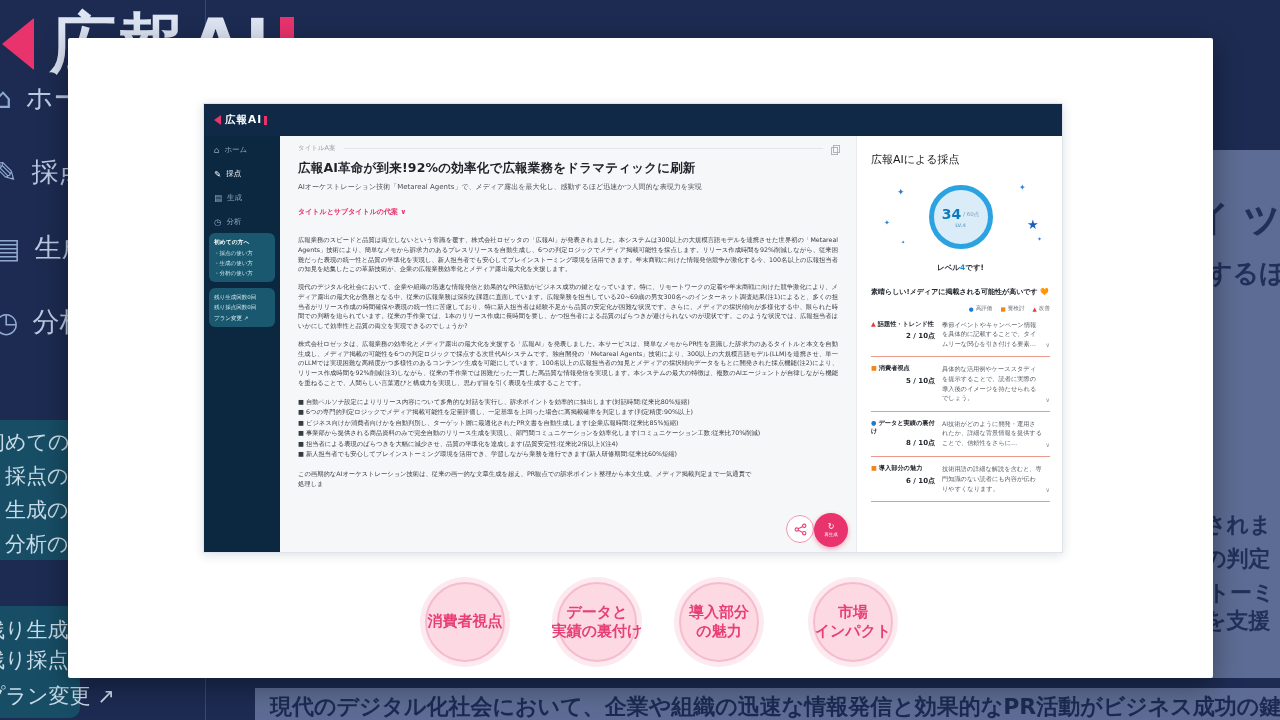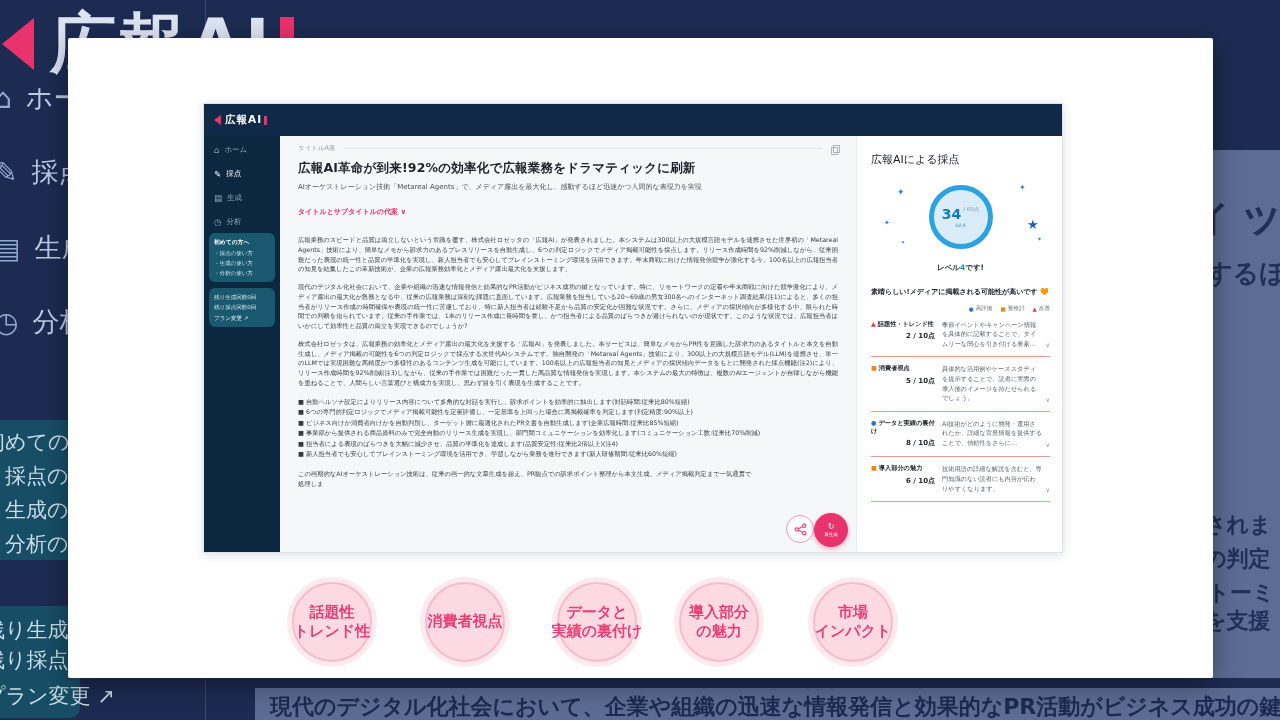--- a/index.html
+++ b/index.html
@@ -68,21 +68,21 @@
   .closing { margin-top:9px; font-size:6.3px; color:#363b42; line-height:1.55; width:84%; }
   .fab-outline { position:absolute; right:42px; bottom:11px; width:28px; height:28px; border-radius:50%; background:#fff; border:1.5px solid #f294b4; display:flex; align-items:center; justify-content:center; cursor:pointer; }
   .fab-fill { position:absolute; right:8px; bottom:7px; width:34px; height:34px; border-radius:50%; background:#e8336d; color:#fff; display:flex; flex-direction:column; align-items:center; justify-content:center; cursor:pointer; box-shadow:0 2px 5px rgba(232,51,109,.4); }
   .fab-fill .rot { font-size:8px; line-height:1; }
   .fab-fill .lbl { font-size:4.5px; margin-top:1px; }
 
   .app-score { position:absolute; left:652px; top:32px; width:208px; height:418px; background:#ffffff; border-left:1px solid #e7eaef; padding:16px 14px 0 14px; overflow:hidden; }
   .score-title { font-size:11px; font-weight:normal; color:#15181d; }
   .score-wrap { position:relative; height:112px; margin-top:8px; }
   .score-circle { position:absolute; left:50%; top:10px; transform:translateX(-50%); width:64px; height:64px; border-radius:50%; border:5px solid #2aa3e0; background:#d9ecf8; display:flex; flex-direction:column; align-items:center; justify-content:center; }
-  .score-num-row { display:flex; align-items:flex-start; }
+  .score-num-row { display:flex; align-items:center; }
   .score-num { font-size:14px; font-weight:bold; color:#0d7ac0; }
   .score-max { font-size:5.5px; color:#7f9db5; margin-left:2px; }
   .score-lv { font-size:4.8px; color:#7fb0d2; margin-top:1px; font-weight:bold; }
   .sparkle { position:absolute; color:#2b7fd4; }
   .sp1 { left:26px; top:12px; font-size:9px; }
   .sp2 { left:13px; top:44px; font-size:7px; }
   .sp3 { left:30px; top:64px; font-size:5px; }
   .sp4 { left:148px; top:8px; font-size:8px; }
   .sp5 { left:156px; top:42px; font-size:13px; color:#1b5fc1; }
   .sp6 { left:166px; top:60px; font-size:6px; }
@@ -320,24 +320,20 @@
         </div>
 
         <div class="crit-item" style="border-bottom:none;">
           
           
         </div>
       </div>
     </div>
 
     <div class="circles">
-      <div class="circle c0">
-        <span>話題性</span>
-          <span>トレンド性</span>
-      </div>
       <div class="circle c1">
         <span>消費者視点</span>
           <span></span>
       </div>
       <div class="circle c2">
         <span>データと</span>
           <span>実績の裏付け</span>
       </div>
       <div class="circle c3">
         <span>導入部分</span>

